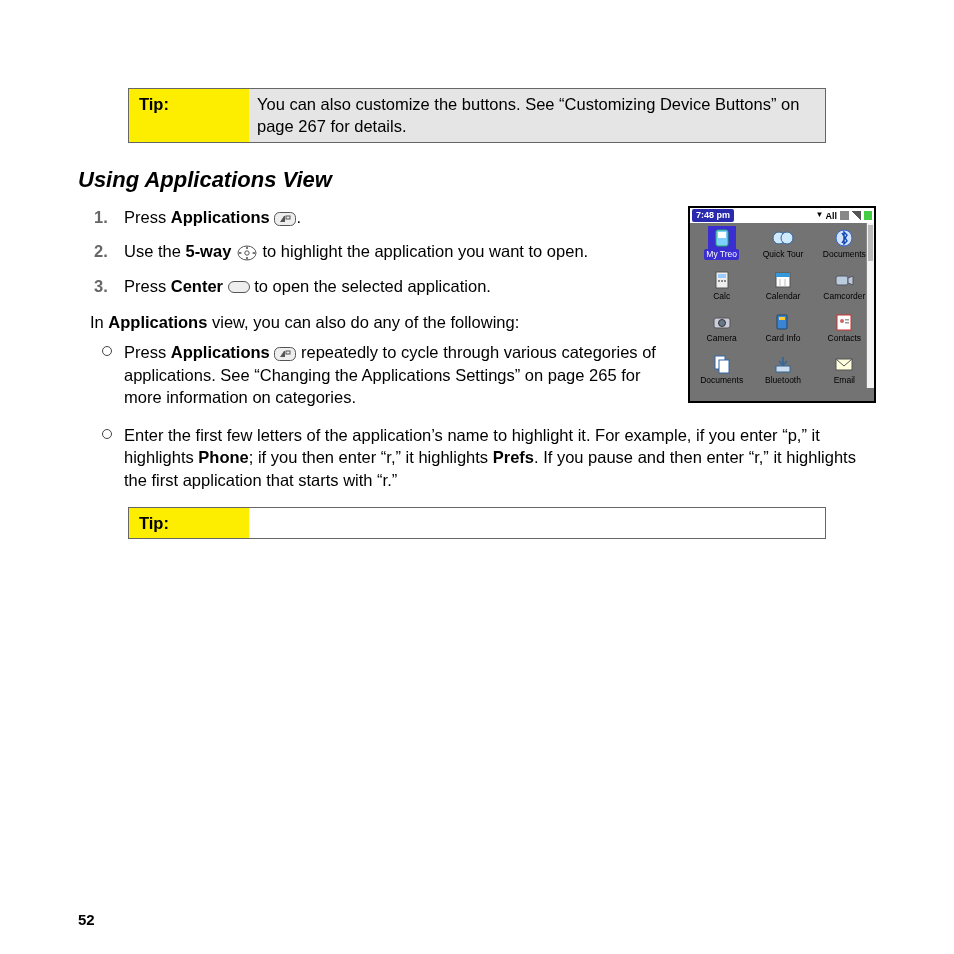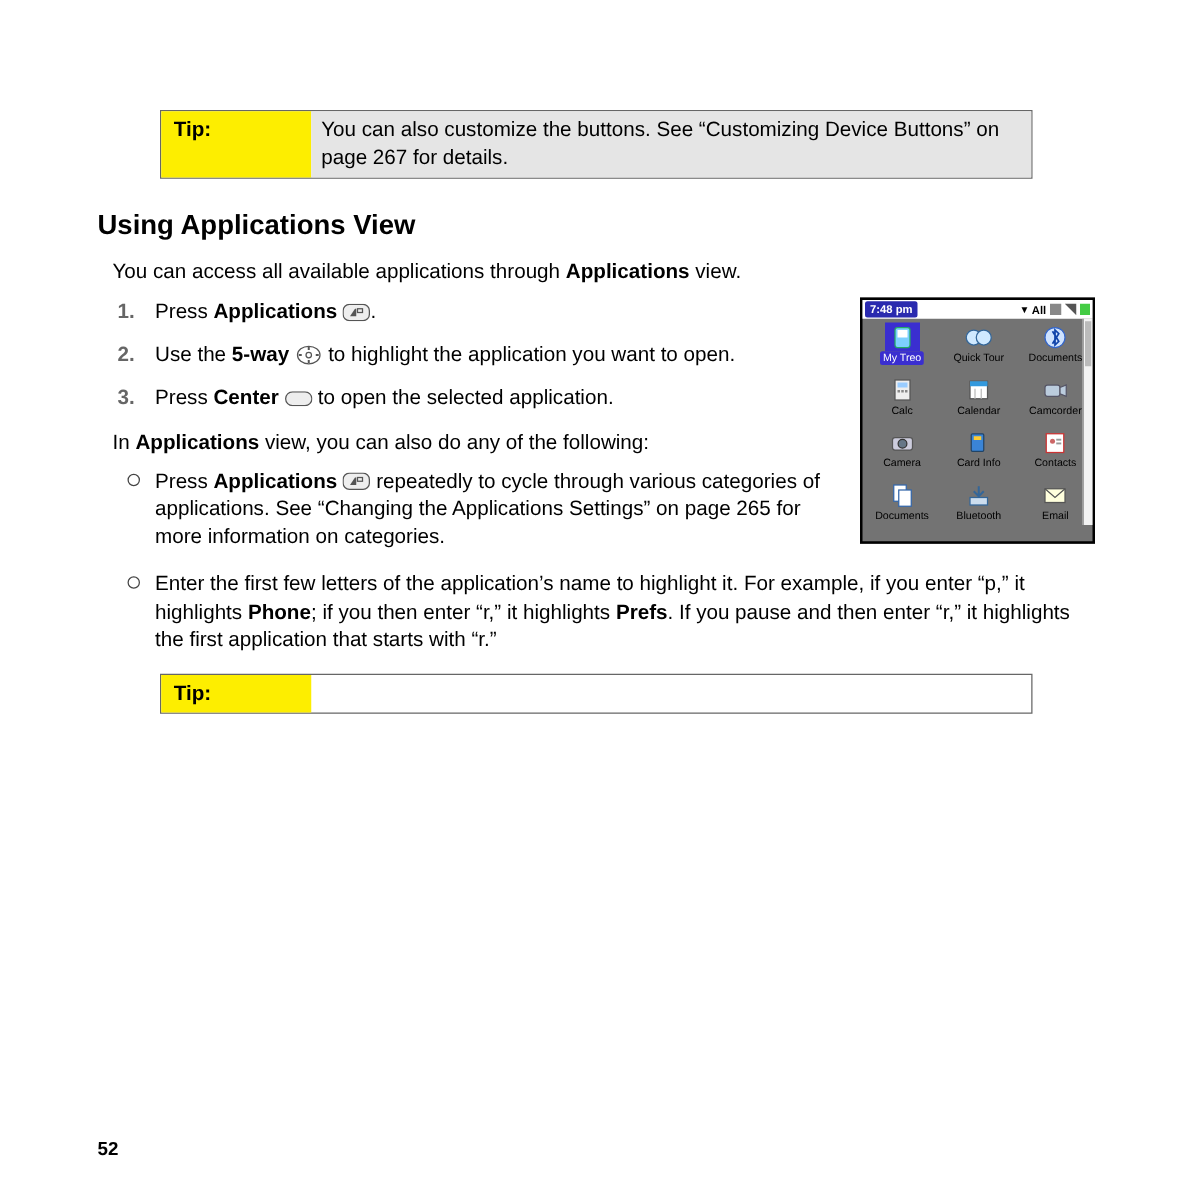--- a/index.html
+++ b/index.html
@@ -34,20 +34,21 @@
   }
   .tip-body {
     background: #e5e5e5;
     flex: 1;
     padding: 4px 8px;
   }
   h2.section-heading {
     font-size: 22px;
     font-weight: bold;
     margin: 22px 0 12px 0;
+    font-style: italic;
   }
   .intro {
     margin: 0 0 10px 12px;
   }
   .content-wrap {
     display: flex;
     gap: 10px;
   }
   .text-col {
     flex: 1;
@@ -185,23 +186,20 @@
 
 <div class="page">
 
   <div class="tip-box">
     <div class="tip-label">Tip:</div>
     <div class="tip-body">You can also customize the buttons. See “Customizing Device Buttons” on page 267 for details.</div>
   </div>
 
   <h2 class="section-heading">Using Applications View</h2>
 
-  <p class="intro">
-    <span>You can access all available applications through </span><b>Applications</b><span> view.</span>
-  </p>
 
   <div class="content-wrap">
     <div class="text-col">
       <ol class="steps">
         <li>
           <span>Press </span><b>Applications</b>
           <span class="inline-icon">
             <svg width="22" height="14" viewBox="0 0 22 14">
                 <rect x="0.5" y="0.5" width="21" height="13" rx="5" fill="#eee" stroke="#555"></rect>
                 <path d="M6 10 L10 4 L11 4 L11 10 Z" fill="#555"></path>

